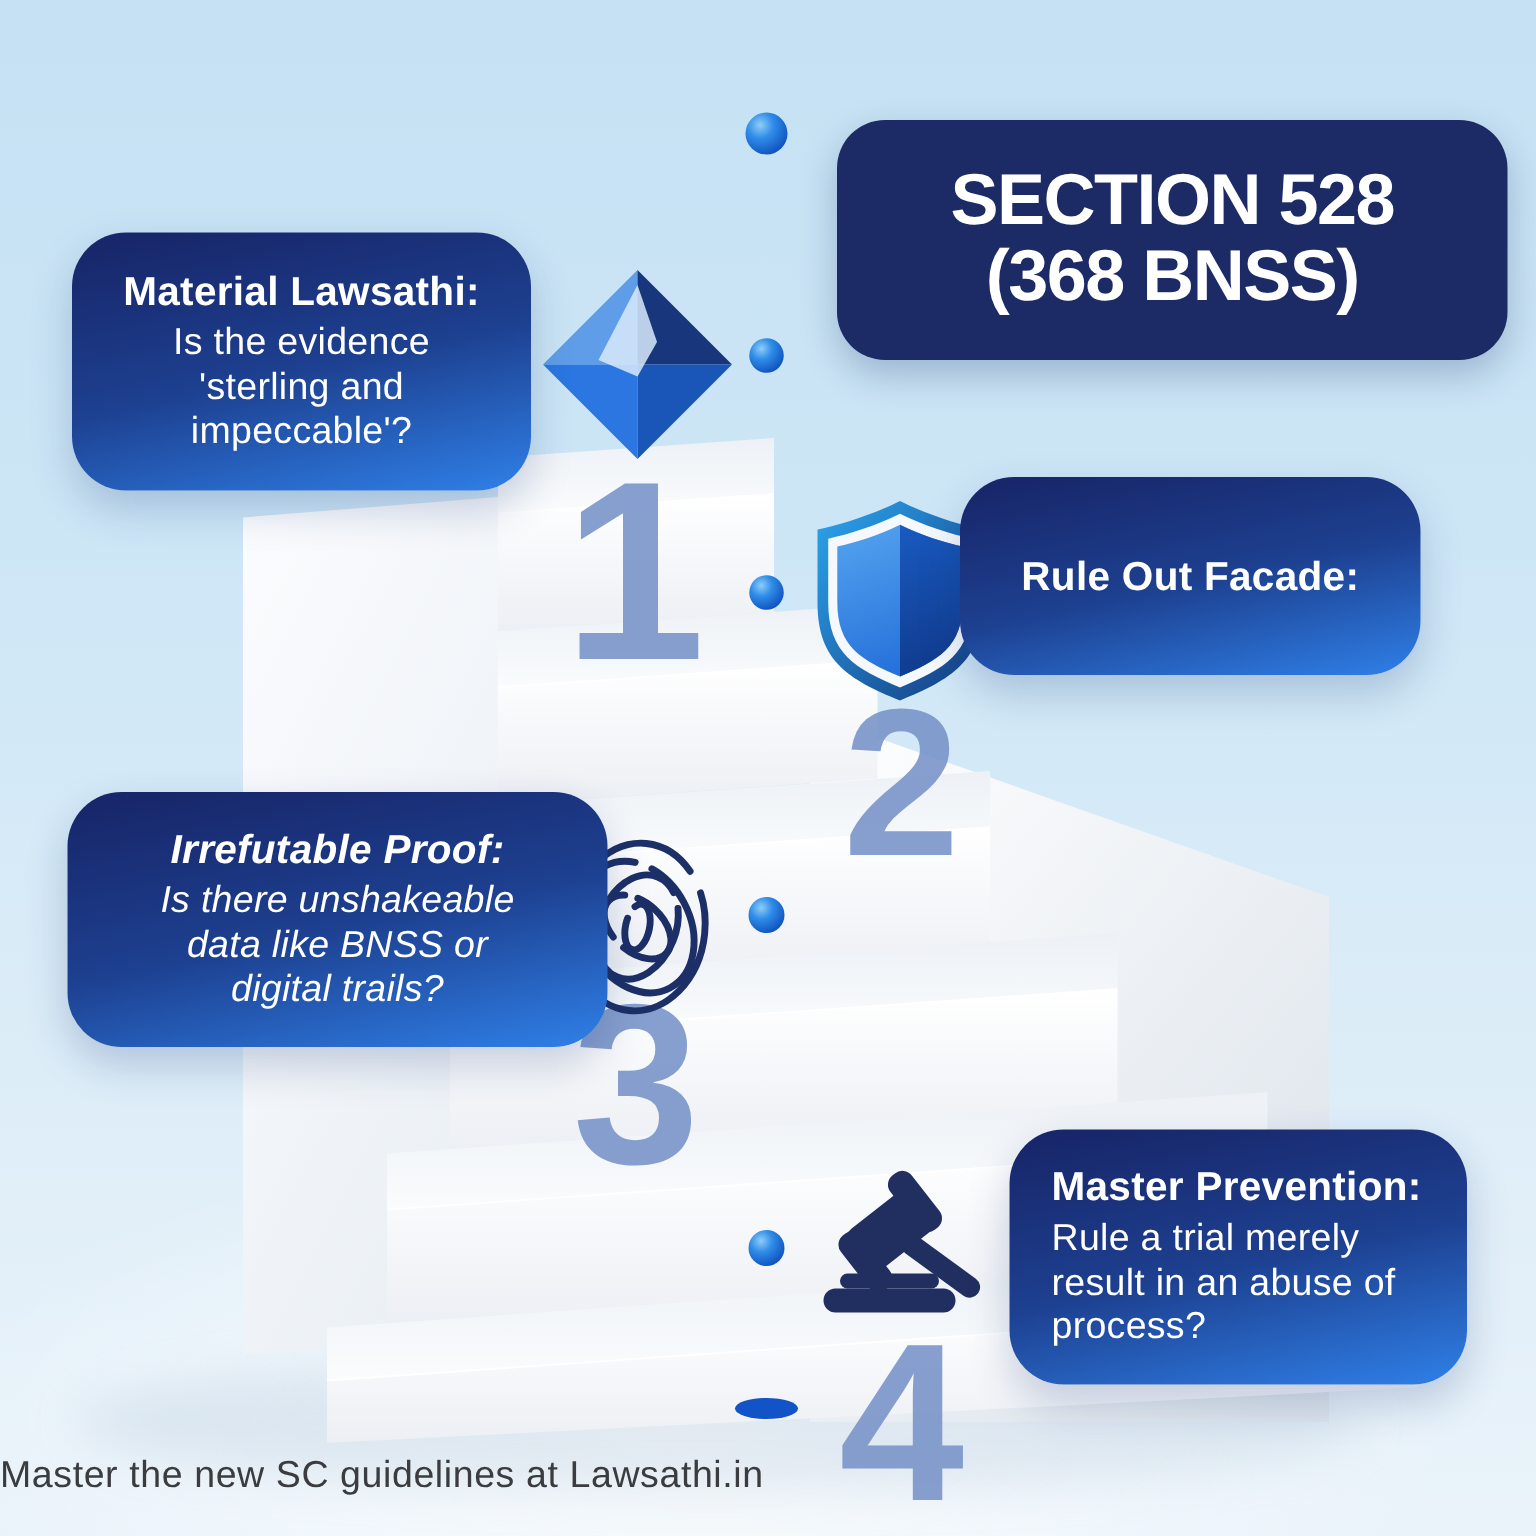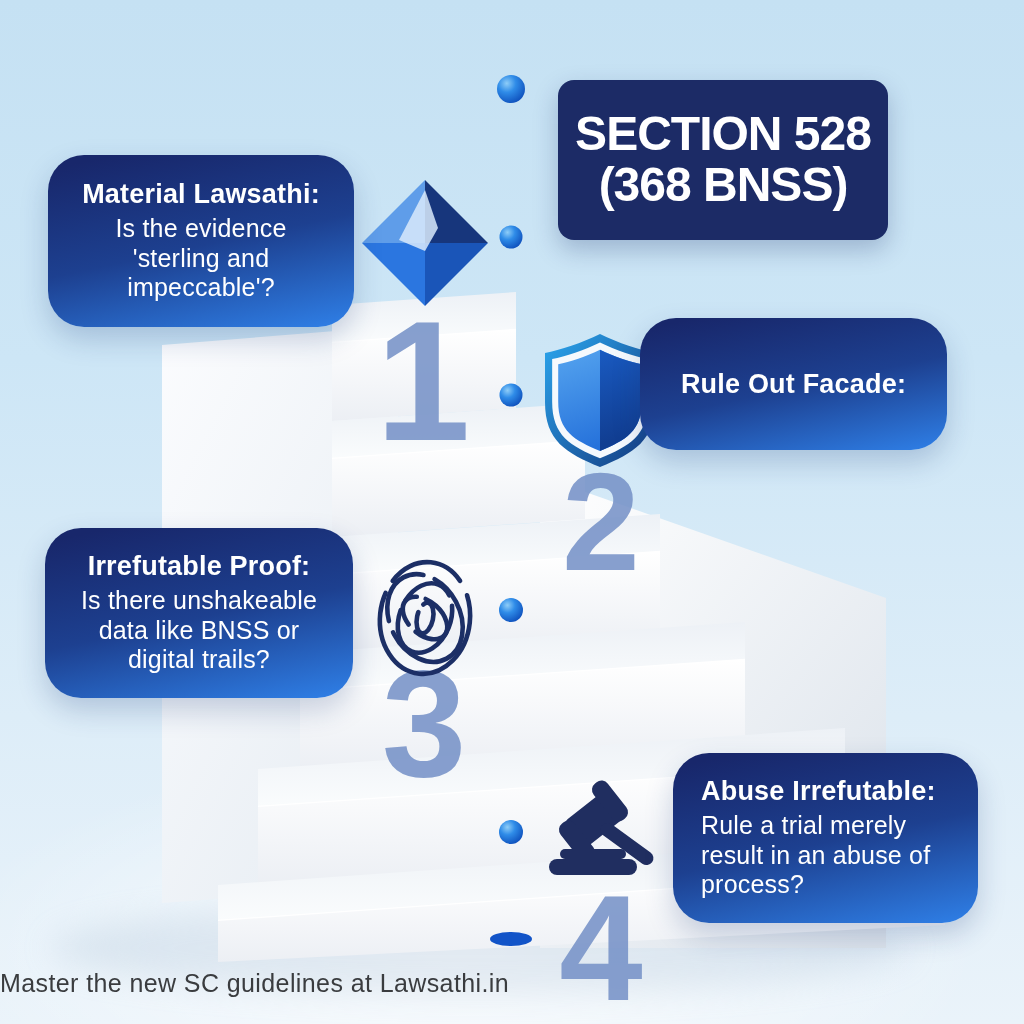--- a/index.html
+++ b/index.html
@@ -23,26 +23,26 @@
   .card{
     position:absolute;color:#fff;text-align:center;border-radius:36px;
     background:linear-gradient(168deg,#18276b 6%,#1d4090 52%,#2f80e8 100%);
     box-shadow:0 12px 28px rgba(25,55,120,.22);
     display:flex;flex-direction:column;justify-content:center;box-sizing:border-box;
   }
   .card-heading{font-weight:bold;font-size:27px;letter-spacing:.2px;}
   .card-body{font-size:25px;line-height:1.18;white-space:pre-line;margin-top:4px;letter-spacing:.2px;}
   .card1{left:48px;top:155px;width:306px;height:172px;}
   .card2{left:640px;top:318px;width:307px;height:132px;}
-  .card3{left:45px;top:528px;width:308px;height:170px;}
+  .card3{left:45px;top:528px;width:360px;height:170px;font-style:italic;}
   .card4{left:673px;top:753px;width:305px;height:170px;text-align:left;padding-left:28px;padding-right:16px;}
 
   .title-card{
-    position:absolute;left:558px;top:80px;width:330px;height:160px;
-    background:#1c2b66;border-radius:16px;color:#fff;
+    position:absolute;left:558px;top:80px;width:447px;height:160px;
+    background:#1c2b66;border-radius:32px;color:#fff;
     display:flex;flex-direction:column;justify-content:center;text-align:center;
     box-shadow:0 10px 24px rgba(20,40,100,.25);
   }
   .title-line{font-size:48px;font-weight:bold;letter-spacing:-1px;line-height:1.06;}
 
   .footer{
     position:absolute;left:0;right:0;top:969px;text-align:left;
     font-size:25px;color:#3a3c3f;letter-spacing:.4px;
   }
 </style>
@@ -199,21 +199,21 @@
   </div>
 
   <div class="card card3">
     <div class="card-heading">Irrefutable Proof:</div>
     <div class="card-body">Is there unshakeable
 data like BNSS or
 digital trails?</div>
   </div>
 
   <div class="card card4">
-    <div class="card-heading">Abuse Irrefutable:</div>
+    <div class="card-heading">Master Prevention:</div>
     <div class="card-body">Rule a trial merely
 result in an abuse of
 process?</div>
   </div>
 
   <div class="footer">Master the new SC guidelines at Lawsathi.in</div>
 
 </div>
 
 </body></html>

